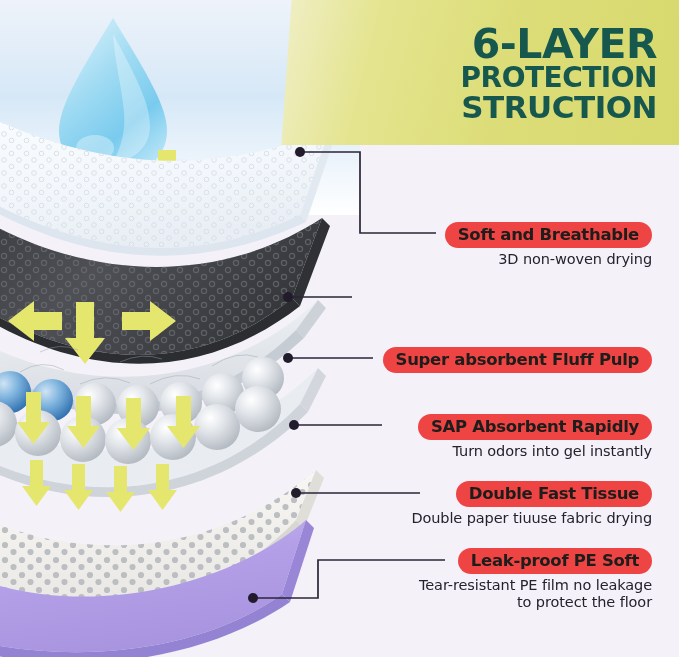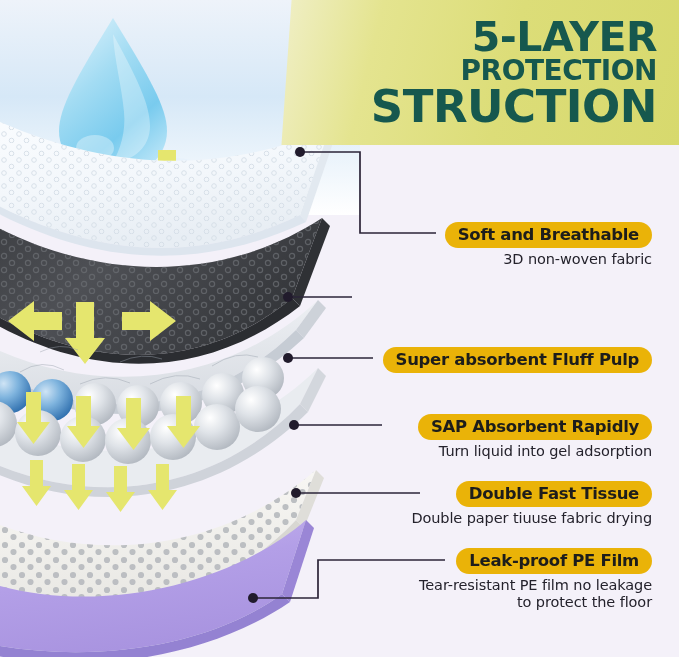--- a/index.html
+++ b/index.html
@@ -22,30 +22,30 @@
     display:flex;flex-direction:column;align-items:flex-end;justify-content:center;
     padding-right:22px;box-sizing:border-box;
   }
   .banner-line{
     color:#16584e;font-weight:bold;letter-spacing:-0.5px;line-height:0.98;
     text-align:right;white-space:nowrap;
     font-family:"DejaVu Sans","Liberation Sans",sans-serif;
   }
   .bl1{font-size:41px;}
   .bl2{font-size:28px;text-align:center;}
-  .bl3{font-size:45px;}
+  .bl3{font-size:31px;}
 
   
   .illus{position:absolute;left:0;top:0;width:360px;height:657px;}
 
   
   .callouts{position:absolute;left:330px;top:0;width:349px;height:657px;}
   .callout{position:absolute;right:27px;display:flex;flex-direction:column;align-items:flex-end;}
   .pill{
-    background:#eab308;border-radius:13px;padding:3px 13px 4px 13px;
+    background:#ef4444;border-radius:13px;padding:3px 13px 4px 13px;
     color:#1d1d1b;font-weight:bold;font-size:16.5px;white-space:nowrap;
     font-family:"DejaVu Sans","Liberation Sans",sans-serif;letter-spacing:-0.3px;
   }
   .pill.small{font-size:15.5px;}
   .desc{
     color:#24222c;font-size:14.5px;margin-top:3px;text-align:right;
     white-space:pre-line;line-height:1.14;letter-spacing:-0.1px;
     font-family:"DejaVu Sans","Liberation Sans",sans-serif;
   }
   .lines{position:absolute;left:0;top:0;width:679px;height:657px;pointer-events:none;}
@@ -227,21 +227,21 @@
 
     <g>
       <path d="M-30 640 C 80 666, 205 650, 282 594 L 306 520 C 225 590, 80 620, -30 576 Z" fill="url(#peG)"></path>
       <path d="M282 594 L 306 520 L 314 528 L 290 602 Z" fill="#9a86d6"></path>
       <path d="M-30 640 C 80 666, 205 650, 282 594 L 290 602 C 205 660, 80 678, -30 650 Z" fill="#9482d2"></path>
     </g>
   </svg>
 
   <div class="banner"></div>
   <div class="banner-inner">
-    <div class="banner-line bl1">5-LAYER</div>
+    <div class="banner-line bl1">6-LAYER</div>
     <div class="banner-line bl2">PROTECTION</div>
     <div class="banner-line bl3">STRUCTION</div>
   </div>
 
   <svg class="lines" viewBox="0 0 679 657">
     <g stroke="#2b2438" stroke-width="1.7" fill="none">
       <path d="M300 152 H360 V233 H436"></path>
       <path d="M288 297 H352"></path>
       <path d="M288 358 H373"></path>
       <path d="M294 425 H382"></path>
@@ -255,38 +255,38 @@
       <circle cx="294" cy="425" r="5"></circle>
       <circle cx="296" cy="493" r="5"></circle>
       <circle cx="253" cy="598" r="5"></circle>
     </g>
   </svg>
 
   <div class="callouts">
 
     <div class="callout" style="top:222px;">
       <div class="pill">Soft and Breathable</div>
-      <div class="desc">3D non-woven fabric</div>
+      <div class="desc">3D non-woven drying</div>
     </div>
 
 
     <div class="callout" style="top:347px;align-items:flex-end;">
       <div class="pill">Super absorbent Fluff Pulp</div>
     </div>
 
     <div class="callout" style="top:414px;">
       <div class="pill">SAP Absorbent Rapidly</div>
-      <div class="desc">Turn liquid into gel adsorption</div>
+      <div class="desc">Turn odors into gel instantly</div>
     </div>
 
     <div class="callout" style="top:481px;">
       <div class="pill">Double Fast Tissue</div>
       <div class="desc">Double paper tiuuse fabric drying</div>
     </div>
 
     <div class="callout" style="top:548px;">
-      <div class="pill">Leak-proof PE Film</div>
+      <div class="pill">Leak-proof PE Soft</div>
       <div class="desc">Tear-resistant PE film no leakage
 to protect the floor</div>
     </div>
 
   </div>
 </div>
 
 </body></html>

